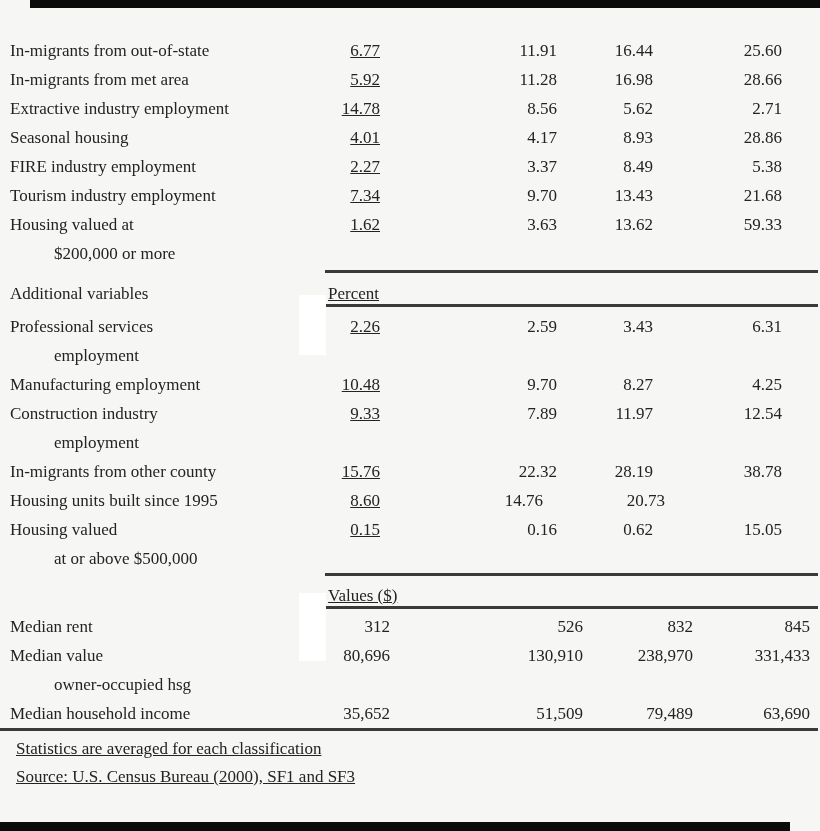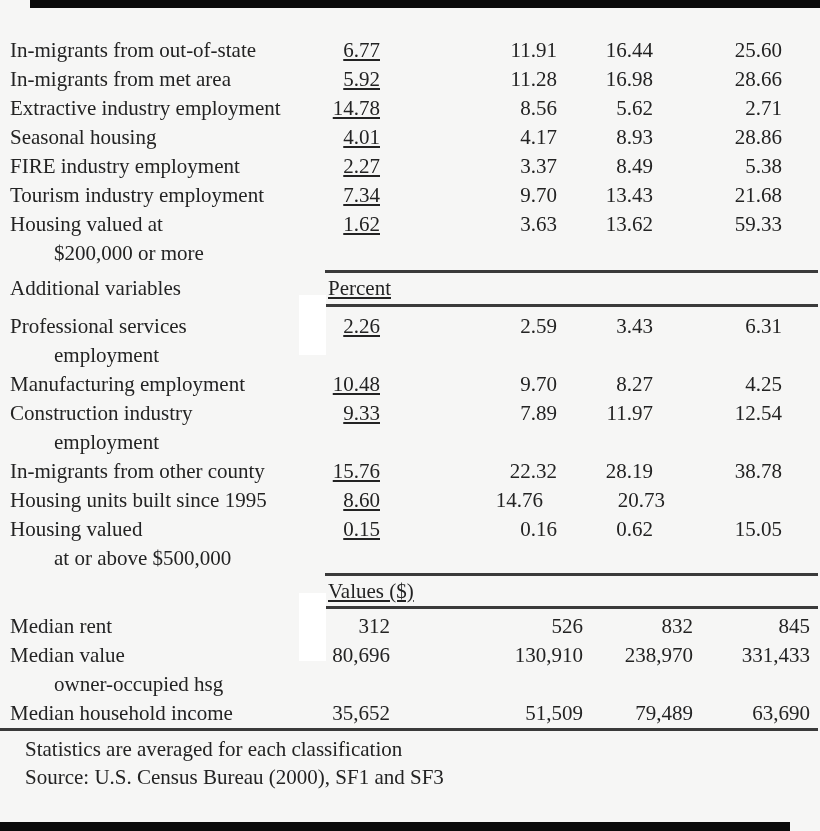--- a/index.html
+++ b/index.html
@@ -4,21 +4,21 @@
 <style>
   html, body { margin: 0; padding: 0; }
   body { background: #f6f6f5; }
   #page {
     position: relative;
     width: 820px;
     height: 831px;
     background: #f6f6f5;
     overflow: hidden;
     font-family: "Liberation Serif", "DejaVu Serif", serif;
-    font-size: 21px;
+    font-size: 17px;
     color: #232323;
   }
   
   .bar-top {
     position: absolute; top: 0; left: 30px; width: 790px; height: 8px;
     background: #0b0b0b;
   }
   .bar-bottom {
     position: absolute; bottom: 0; left: 0; width: 790px; height: 9px;
     background: #0b0b0b;
@@ -50,28 +50,28 @@
   .fmt-percent .val.c4 { padding-right: 28px; }
 
   .divider { margin: 2px 0 5px 0; }
   .divider.tight { margin: 0 0 3px 0; }
   .divider .rule {
     margin-left: 325px;
     width: 493px;
     height: 3px;
     background: #3a3a3a;
   }
-  .divider .hdr { display: flex; align-items: center; height: 31px; }
+  .divider .hdr { display: flex; align-items: flex-end; height: 31px; }
   .divider.tight .hdr { height: 30px; }
   .hdr .hleft { padding-left: 10px; width: 318px; white-space: nowrap; }
   .hdr .hunit { white-space: nowrap; text-decoration: underline; }
 
   .footer-rule { width: 818px; height: 3px; background: #3a3a3a; }
   .footnotes { margin-top: 4px; }
-  .footnote { line-height: 28px; padding-left: 25px; white-space: nowrap; }
+  .footnote { line-height: 28px; padding-left: 16px; white-space: nowrap; text-decoration: underline; }
 </style>
 </head>
 <body>
 
 <div id="page">
   <div class="bar-top"></div>
   <div class="patch patch-a"></div>
   <div class="patch patch-b"></div>
 
   <div id="content">

